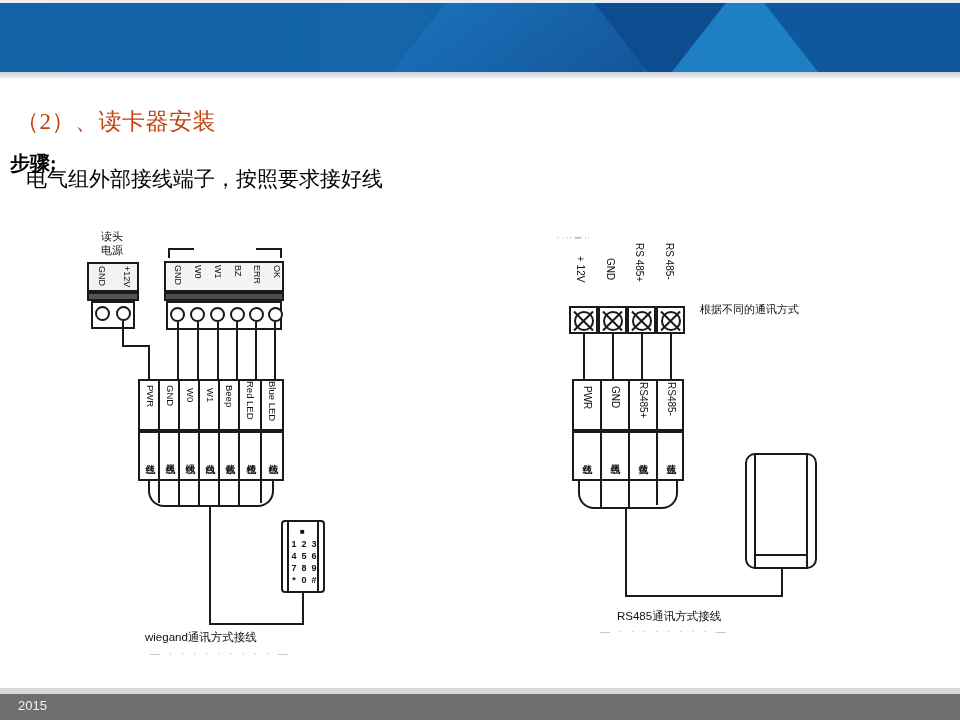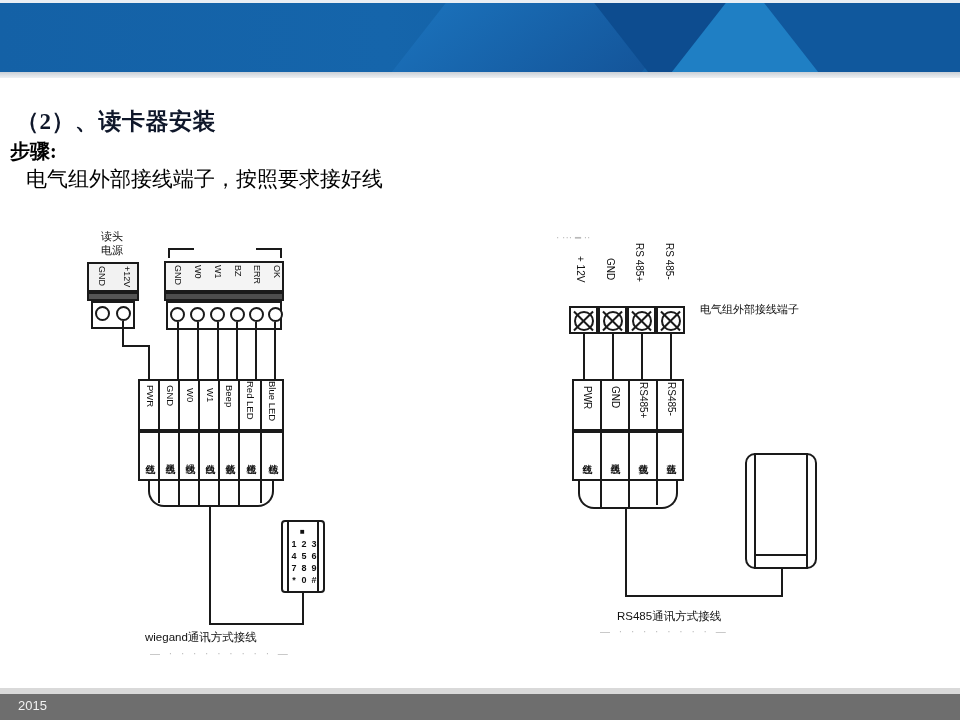--- a/index.html
+++ b/index.html
@@ -15,23 +15,23 @@
   .b1{left:420px;width:250px;background:linear-gradient(120deg,#1a6fb8 0%,#14559a 100%);
       transform:skewX(-38deg);}
   .b2{left:620px;width:170px;background:#0d4c8f;transform:skewX(38deg);}
   .b3{left:700px;width:150px;background:#1f7fc4;transform:skewX(-38deg);}
   .b4{left:790px;width:200px;background:#10589d;transform:skewX(38deg);}
   .b5{left:560px;width:90px;background:#17639f;transform:skewX(-38deg);opacity:.75;}
   .banner .toprim{position:absolute;left:0;top:0;width:960px;height:3px;background:#e9eef4;}
   .bandline{position:absolute;left:0;top:72px;width:960px;height:6px;
             background:linear-gradient(180deg,#c9cfd6,#eef1f4);}
   
-  .h-title{position:absolute;left:16px;top:106px;font-size:23px;font-weight:bold;color:#0f172a;
+  .h-title{position:absolute;left:16px;top:106px;font-size:23px;font-weight:normal;color:#c2410c;
            font-family:"Liberation Serif","DejaVu Serif",serif;letter-spacing:.5px;text-align:center;}
-  .h-step{position:absolute;left:10px;top:138px;font-size:20px;font-weight:bold;color:#000;
+  .h-step{position:absolute;left:10px;top:150px;font-size:20px;font-weight:bold;color:#000;
           font-family:"Liberation Serif","DejaVu Serif",serif;}
   .h-desc{position:absolute;left:26px;top:165px;font-size:21px;color:#000;
           font-family:"Liberation Serif","DejaVu Serif",serif;}
   
   .footer{position:absolute;left:0;top:694px;width:960px;height:26px;background:#6e6e6e;}
   .footer .yr{position:absolute;left:18px;top:4px;color:#f2f2f2;font-size:13px;}
   .footer-top{position:absolute;left:0;top:688px;width:960px;height:6px;background:#d9d9d9;}
 
   
   .dg{position:absolute;}
@@ -213,21 +213,21 @@
   <div class="xbox" style="left:598px;top:306px;width:29px;height:28px;">
     <div class="xcirc" style="left:3px;top:3px;width:20px;height:20px;"></div>
   </div>
   <div class="xbox" style="left:627px;top:306px;width:29px;height:28px;">
     <div class="xcirc" style="left:3px;top:3px;width:20px;height:20px;"></div>
   </div>
   <div class="xbox" style="left:656px;top:306px;width:29px;height:28px;">
     <div class="xcirc" style="left:3px;top:3px;width:20px;height:20px;"></div>
   </div>
 
-  <div class="lbl-cjk" style="left:700px;top:303px;width:130px;text-align:left;">电气组外部接线端子</div>
+  <div class="lbl-cjk" style="left:700px;top:303px;width:130px;text-align:left;">根据不同的通讯方式</div>
 
   <div class="vline" style="left:583px;top:334px;height:45px;"></div>
   <div class="vline" style="left:612px;top:334px;height:45px;"></div>
   <div class="vline" style="left:641px;top:334px;height:45px;"></div>
   <div class="vline" style="left:670px;top:334px;height:45px;"></div>
 
   <div class="blk" style="left:572px;top:379px;width:112px;height:52px;"></div>
   <div class="vline" style="left:600px;top:379px;height:52px;"></div>
   <div class="vline" style="left:628px;top:379px;height:52px;"></div>
   <div class="vline" style="left:656px;top:379px;height:52px;"></div>

